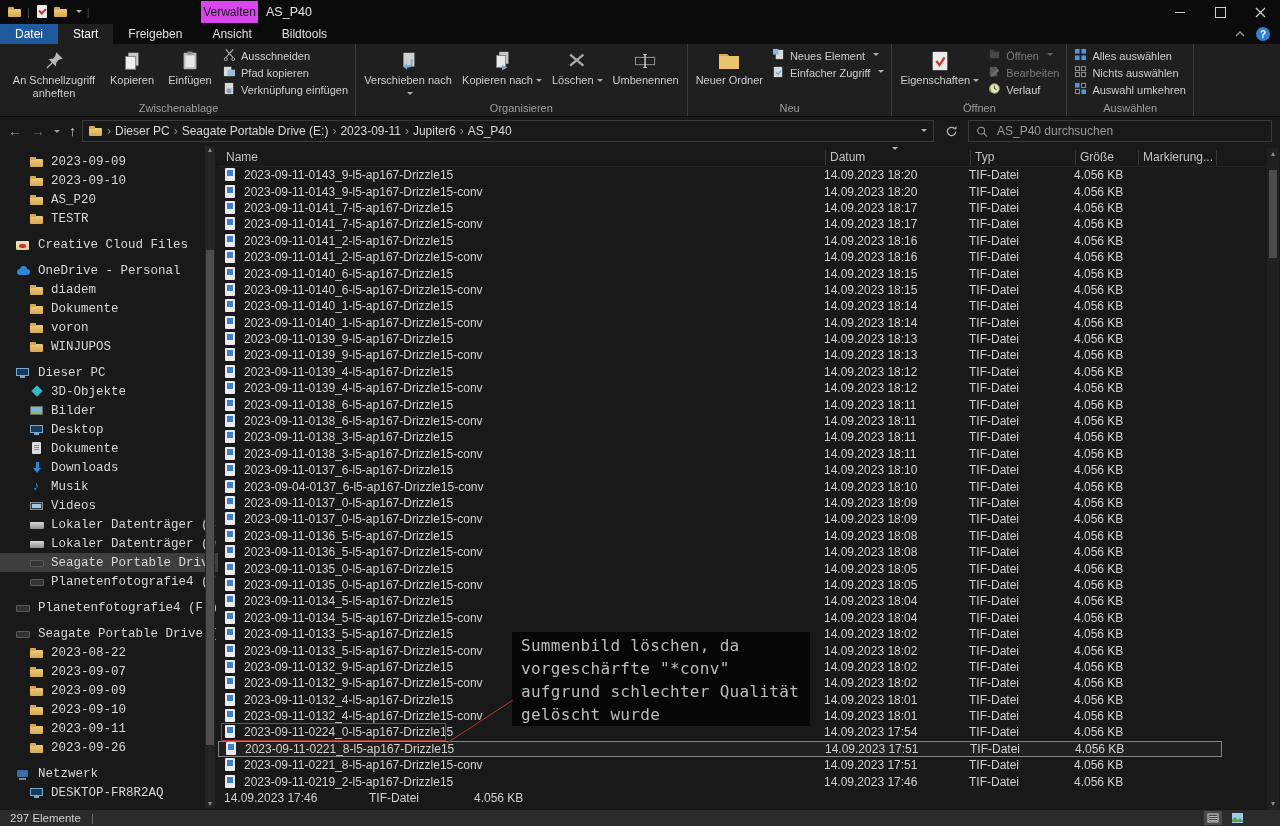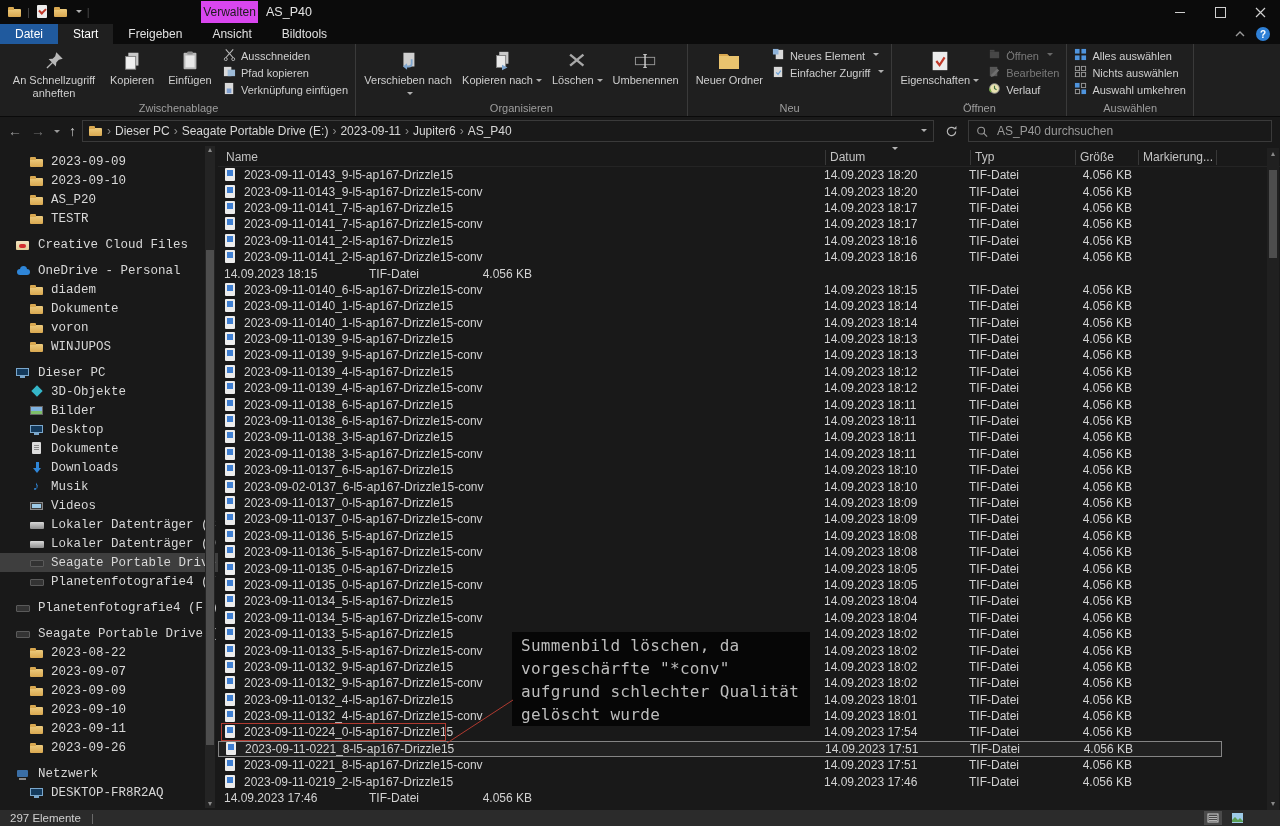--- a/index.html
+++ b/index.html
@@ -75,21 +75,21 @@
   .hc-size{width:63px;}
   .hc-mark{width:78px;}
   .sortmark{position:absolute;top:-3px;left:46%;width:0;height:0;border:3.5px solid transparent;border-top-color:#b5b5b5;}
 
   .frow{display:flex;height:16.4px;align-items:center;padding-left:6px;font-size:12px;color:#d2d2d2;
         width:1004px;box-sizing:border-box;}
   .frow.selected{border:1px solid #858585;background:#212121;}
   .c-name{flex:0 0 600px;display:flex;align-items:center;gap:6px;overflow:hidden;white-space:nowrap;}
   .c-date{flex:0 0 145px;}
   .c-type{flex:0 0 105px;}
-  .c-size{flex:0 0 58px;text-align:right;padding-right:4px;}
+  .c-size{flex:0 0 58px;text-align:left;padding-right:4px;}
 
   .ls{position:absolute;right:1px;top:4px;bottom:0;width:12px;background:#202020;}
   .ls-thumb{position:absolute;left:2px;top:22px;width:8px;height:88px;background:#4d4d4d;}
 
   
   .statusbar{position:absolute;left:0;right:0;bottom:0;height:16px;background:#2b2b2b;display:flex;
              align-items:center;padding:0 34px 0 10px;font-size:11.5px;color:#cfcfcf;gap:10px;box-sizing:border-box;}
   .st-sep{color:#6f6f6f;}
   .st-views{margin-left:auto;display:flex;gap:6px;}
   .st-view{width:18px;height:14px;display:flex;align-items:center;justify-content:center;}
@@ -635,20 +635,24 @@
           <div class="frow">
             <div class="c-name">
               <span class="ic ic-file"></span>
               <span>2023-09-11-0141_2-l5-ap167-Drizzle15-conv</span>
             </div>
             <div class="c-date">14.09.2023 18:16</div>
             <div class="c-type">TIF-Datei</div>
             <div class="c-size">4.056 KB</div>
           </div>
           <div class="frow">
+            <div class="c-name">
+              <span class="ic ic-file"></span>
+              <span>2023-09-11-0140_6-l5-ap167-Drizzle15</span>
+            </div>
             <div class="c-date">14.09.2023 18:15</div>
             <div class="c-type">TIF-Datei</div>
             <div class="c-size">4.056 KB</div>
           </div>
           <div class="frow">
             <div class="c-name">
               <span class="ic ic-file"></span>
               <span>2023-09-11-0140_6-l5-ap167-Drizzle15-conv</span>
             </div>
             <div class="c-date">14.09.2023 18:15</div>
@@ -750,21 +754,21 @@
               <span class="ic ic-file"></span>
               <span>2023-09-11-0137_6-l5-ap167-Drizzle15</span>
             </div>
             <div class="c-date">14.09.2023 18:10</div>
             <div class="c-type">TIF-Datei</div>
             <div class="c-size">4.056 KB</div>
           </div>
           <div class="frow">
             <div class="c-name">
               <span class="ic ic-file"></span>
-              <span>2023-09-02-0137_6-l5-ap167-Drizzle15-conv</span>
+              <span>2023-09-04-0137_6-l5-ap167-Drizzle15-conv</span>
             </div>
             <div class="c-date">14.09.2023 18:10</div>
             <div class="c-type">TIF-Datei</div>
             <div class="c-size">4.056 KB</div>
           </div>
           <div class="frow">
             <div class="c-name">
               <span class="ic ic-file"></span>
               <span>2023-09-11-0137_0-l5-ap167-Drizzle15</span>
             </div>

